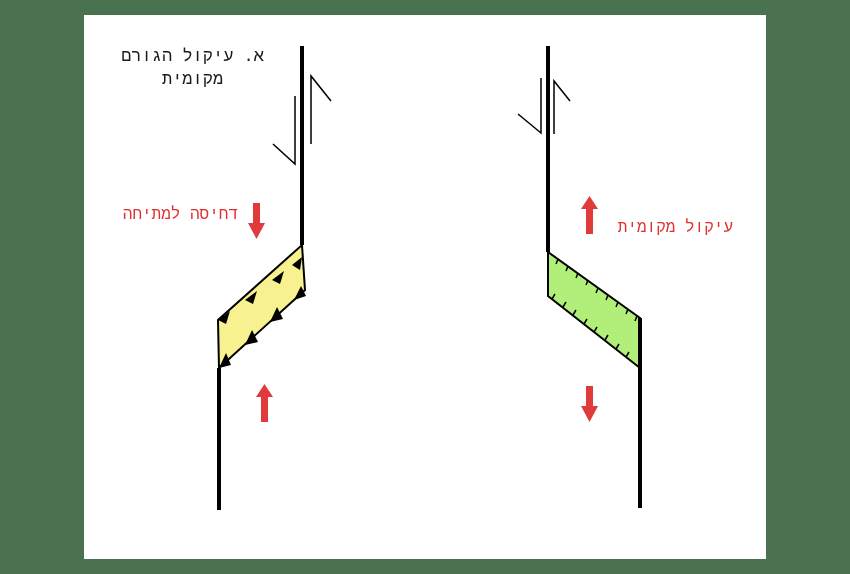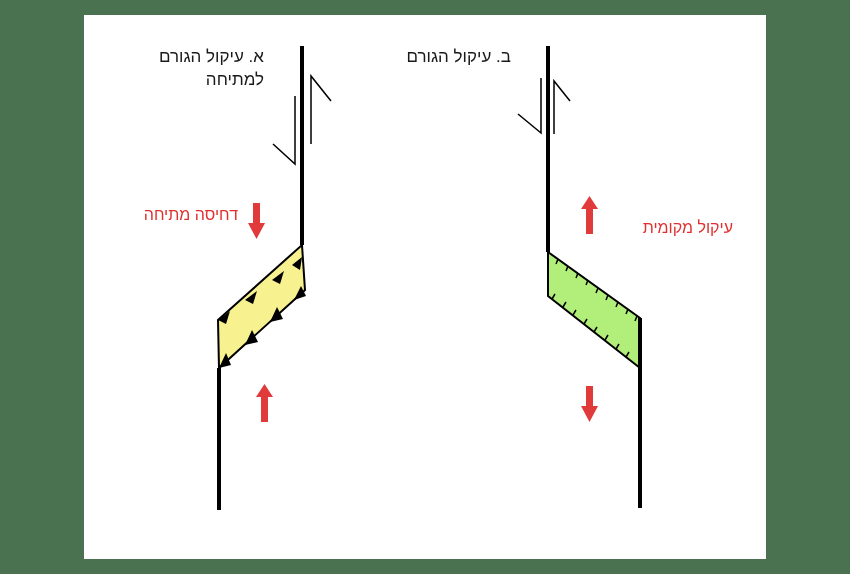--- a/index.html
+++ b/index.html
@@ -7,22 +7,22 @@
       width: 850px; height: 574px; position: relative; overflow: hidden;
       background: #4a7150;
       font-family: "DejaVu Sans", sans-serif;
     }
     .panel {
       position: absolute; left: 84px; top: 15px; width: 682px; height: 544px;
       background: #ffffff;
     }
     svg.diagram { position: absolute; left: 0; top: 0; }
     .label {
-      position: absolute; direction: rtl; text-align: right;
-      font-family: Liberation Sans, sans-serif; white-space: nowrap;
+      position: absolute; direction: rtl; text-align: center;
+      font-family: Liberation Mono, monospace; white-space: nowrap;
     }
     .title-label { font-size: 17px; line-height: 23px; color: #1a1a1a; }
     .red-label { font-size: 16px; color: #e0302e; }
   </style>
 </head>
 <body>
 
 <div class="panel"></div>
 
 <svg class="diagram" width="850" height="574" viewBox="0 0 850 574">
@@ -100,20 +100,19 @@
     </g>
     <g fill="#e03a3a">
       <rect x="586" y="386" width="7" height="22"></rect>
       <polygon points="581,406 598,406 589.5,422"></polygon>
     </g>
   </g>
 </svg>
 
 <div class="label title-label" style="right:586px; top:45px;">
   <div>א. עיקול הגורם</div>
-  <div>למתיחה</div>
+  <div>מקומית</div>
 </div>
-<div class="label red-label" style="right:612px; top:206px;">דחיסה מתיחה</div>
+<div class="label red-label" style="right:612px; top:206px;">דחיסה למתיחה</div>
 
 <div class="label title-label" style="right:339px; top:45px;">
-  <div>ב. עיקול הגורם</div>
 </div>
 <div class="label red-label" style="right:117px; top:219px;">עיקול מקומית</div>
 
 </body></html>

